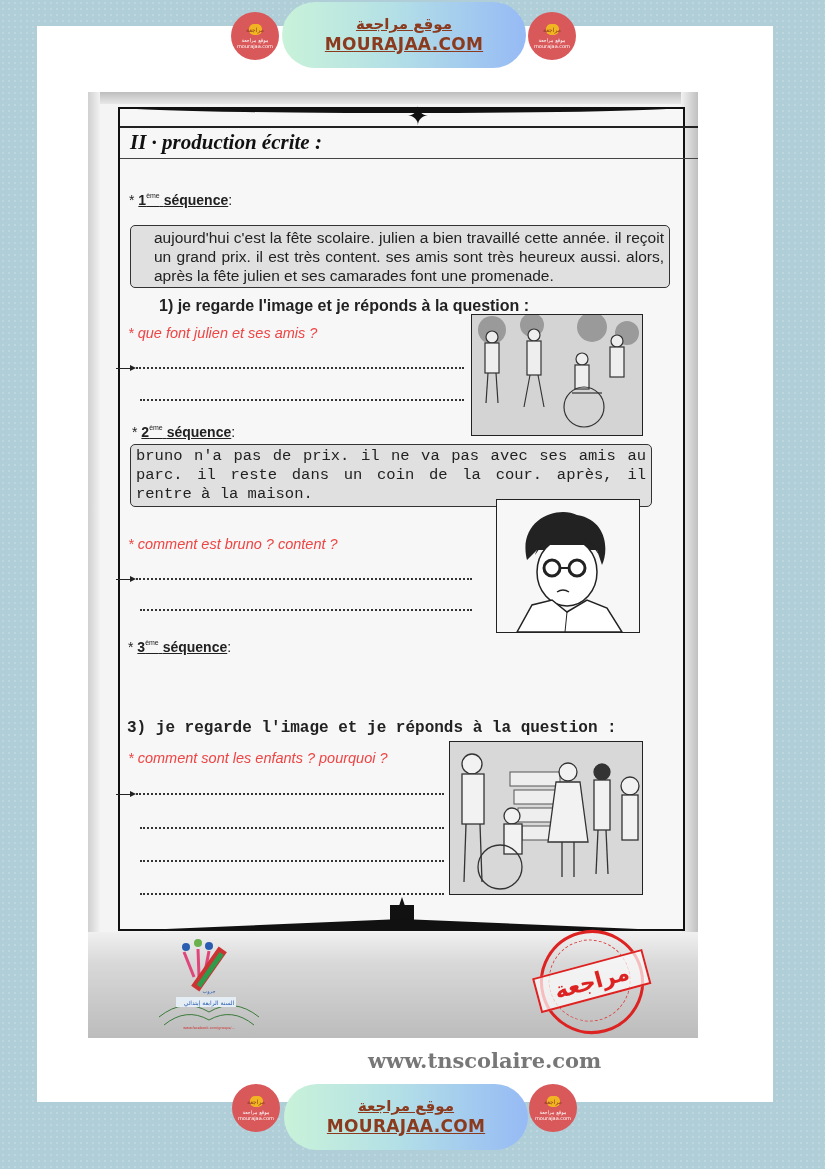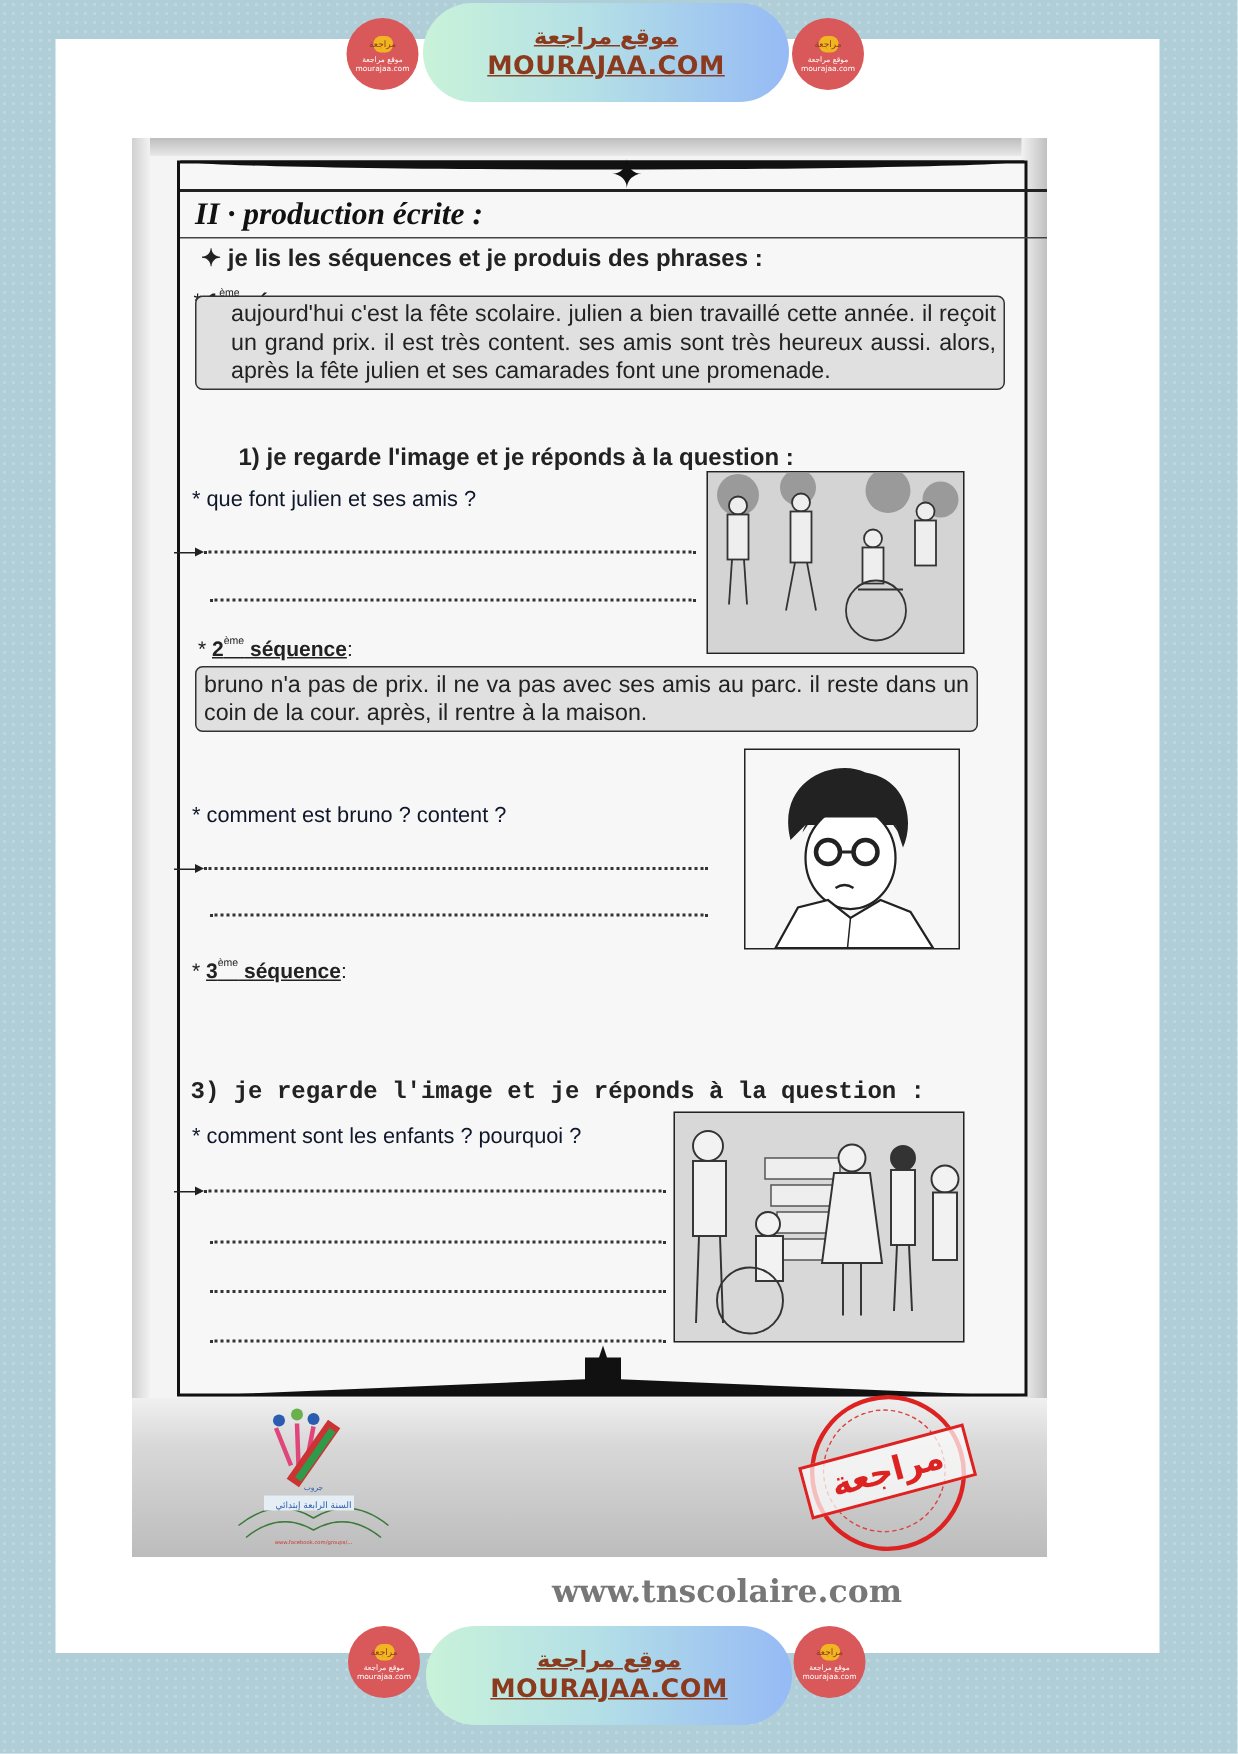--- a/index.html
+++ b/index.html
@@ -39,21 +39,21 @@
   .bottomspike { position:absolute; left:279px; bottom:23px; width:0; height:0; border-left:3px solid transparent; border-right:3px solid transparent; border-bottom:9px solid #111; }
 
   .title-bar { position:absolute; left:0; top:17px; width:624px; height:30px; border-top:2px solid #222; border-bottom:1px solid #444;text-align:right; }
   .title { position:absolute; left:10px; top:2px; font-family:"Liberation Serif", serif; font-weight:bold; font-style:italic; font-size:21px; color:#111; }
   .instr { position:absolute; left:14px; top:53px; font-size:16px; font-weight:bold; color:#222; }
   .seq-label { position:absolute; font-size:14px; color:#222; }
   .seq-label u { text-decoration:underline; }
   .seq-label sup { font-size:7px; vertical-align:top; }
   .textbox { position:absolute; left:10px; width:510px; border:1.5px solid #333; border-radius:5px; background:#e0e0e0; padding:2px 5px; font-size:15.5px; line-height:19px; color:#222; text-align:justify; }
   .question-title { position:absolute; left:7px; font-size:16px; font-weight:bold; color:#222; }
-  .question { position:absolute; left:8px; font-size:14.5px; color:#0f172a; }
+  .question { position:absolute; left:8px; font-size:14.5px; color:#ef4444;font-style:italic; }
   .dots { position:absolute; height:0; border-bottom:2px dotted #333; }
   .arrow { position:absolute; left:-4px; width:18px; height:0; border-top:1.5px solid #222; }
   .arrow::after { content:""; position:absolute; right:-2px; top:-4px; border-left:6px solid #222; border-top:3px solid transparent; border-bottom:3px solid transparent; }
   .pic { position:absolute; border:1.5px solid #222; background:#dcdcdc; overflow:hidden; }
 
   .logo-left { position:absolute; left:66px; top:845px; width:110px; height:95px; }
   .stamp { position:absolute; left:452px; top:838px; width:98px; height:98px; border:3px solid #d22; border-radius:50%; transform:rotate(-15deg); }
   .stamp-inner { position:absolute; left:6px; top:6px; width:80px; height:80px; border:1.5px dashed #d44; border-radius:50%; }
   .stamp-band { position:absolute; left:-8px; top:30px; width:110px; height:32px; border:2px solid #d22; background:rgba(255,255,255,0.7); display:flex; align-items:center; justify-content:center; }
   .stamp-text { color:#d22; font-weight:bold; font-size:22px; font-family:"DejaVu Sans", sans-serif; }
@@ -84,26 +84,25 @@
   <div class="scan-rightshade"></div>
   <div class="scan-bottomzone"></div>
 
   <div class="frame">
     <div class="topwave"></div>
     <div class="star">✦</div>
 
     <div class="title-bar">
       <div class="title">II · production écrite :</div>
     </div>
-    <div class="instr">✦ je lis les séquences et je produis des phrases :</div>
 
     <div class="seq-label" style="left:9px;top:83px;">
       <span>* </span><u><b><span>1</span></b><sup>ème</sup> <b><span>séquence</span></b></u><span>:</span>
     </div>
-    <div class="textbox" style="top:88px;padding-left:23px;">aujourd'hui c'est la fête scolaire. julien a bien travaillé cette année. il reçoit un grand prix. il est très content. ses amis sont très heureux aussi. alors, après la fête julien et ses camarades font une promenade.</div>
+    <div class="textbox" style="top:116px;padding-left:23px;">aujourd'hui c'est la fête scolaire. julien a bien travaillé cette année. il reçoit un grand prix. il est très content. ses amis sont très heureux aussi. alors, après la fête julien et ses camarades font une promenade.</div>
 
     <div class="question-title" style="top:188px;margin-left:32px;">1) je regarde l'image et je réponds à la question :</div>
     <div class="question" style="top:216px;">* que font julien et ses amis ?</div>
     <div class="arrow" style="top:259px;"></div>
     <div class="dots" style="left:16px;top:258px;width:328px;"></div>
     <div class="dots" style="left:20px;top:290px;width:324px;"></div>
     <div class="pic" style="left:351px;top:205px;width:170px;height:120px;">
       <svg width="170" height="120" viewBox="0 0 170 120">
         <rect width="170" height="120" fill="#d4d4d4"></rect>
         <g fill="#9a9a9a">
@@ -127,21 +126,21 @@
             <line x1="100" y1="78" x2="130" y2="78"></line>
           <circle cx="145" cy="26" r="6"></circle>
             <rect x="138" y="32" width="14" height="30"></rect>
         </g>
       </svg>
     </div>
 
     <div class="seq-label" style="left:12px;top:315px;">
       <span>* </span><u><b><span>2</span></b><sup>ème</sup> <b><span>séquence</span></b></u><span>:</span>
     </div>
-    <div class="textbox" style="top:335px;">bruno n'a pas de prix. il ne va pas avec ses amis au parc. il reste dans un coin de la cour. après, il rentre à la maison.</div>
+    <div class="textbox" style="top:335px;font-family:Liberation Mono, monospace;">bruno n'a pas de prix. il ne va pas avec ses amis au parc. il reste dans un coin de la cour. après, il rentre à la maison.</div>
 
     <div class="question" style="top:427px;">* comment est bruno ? content ?</div>
     <div class="arrow" style="top:470px;"></div>
     <div class="dots" style="left:16px;top:469px;width:336px;"></div>
     <div class="dots" style="left:20px;top:500px;width:332px;"></div>
     <div class="pic" style="left:376px;top:390px;width:142px;height:132px;background:#f7f7f7;">
       <svg width="142" height="132" viewBox="0 0 142 132">
         <path d="M30 60 C20 20 60 5 80 15 C110 20 112 50 105 65 L100 50 L40 50 Z" fill="#222"></path>
         <ellipse cx="70" cy="72" rx="30" ry="34" fill="#fff" stroke="#222" stroke-width="1.5"></ellipse>
         <path d="M38 55 C45 30 95 28 102 55 L95 45 L45 45 Z" fill="#222"></path>

